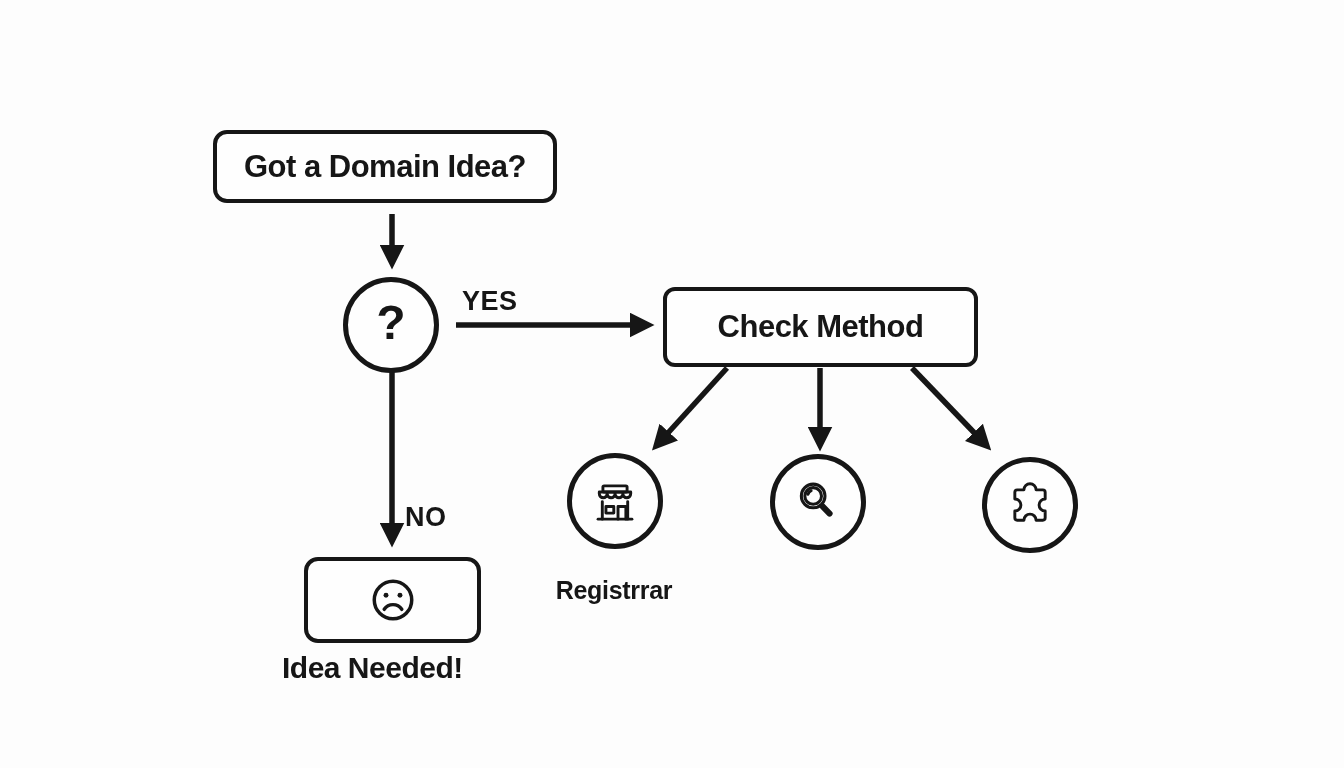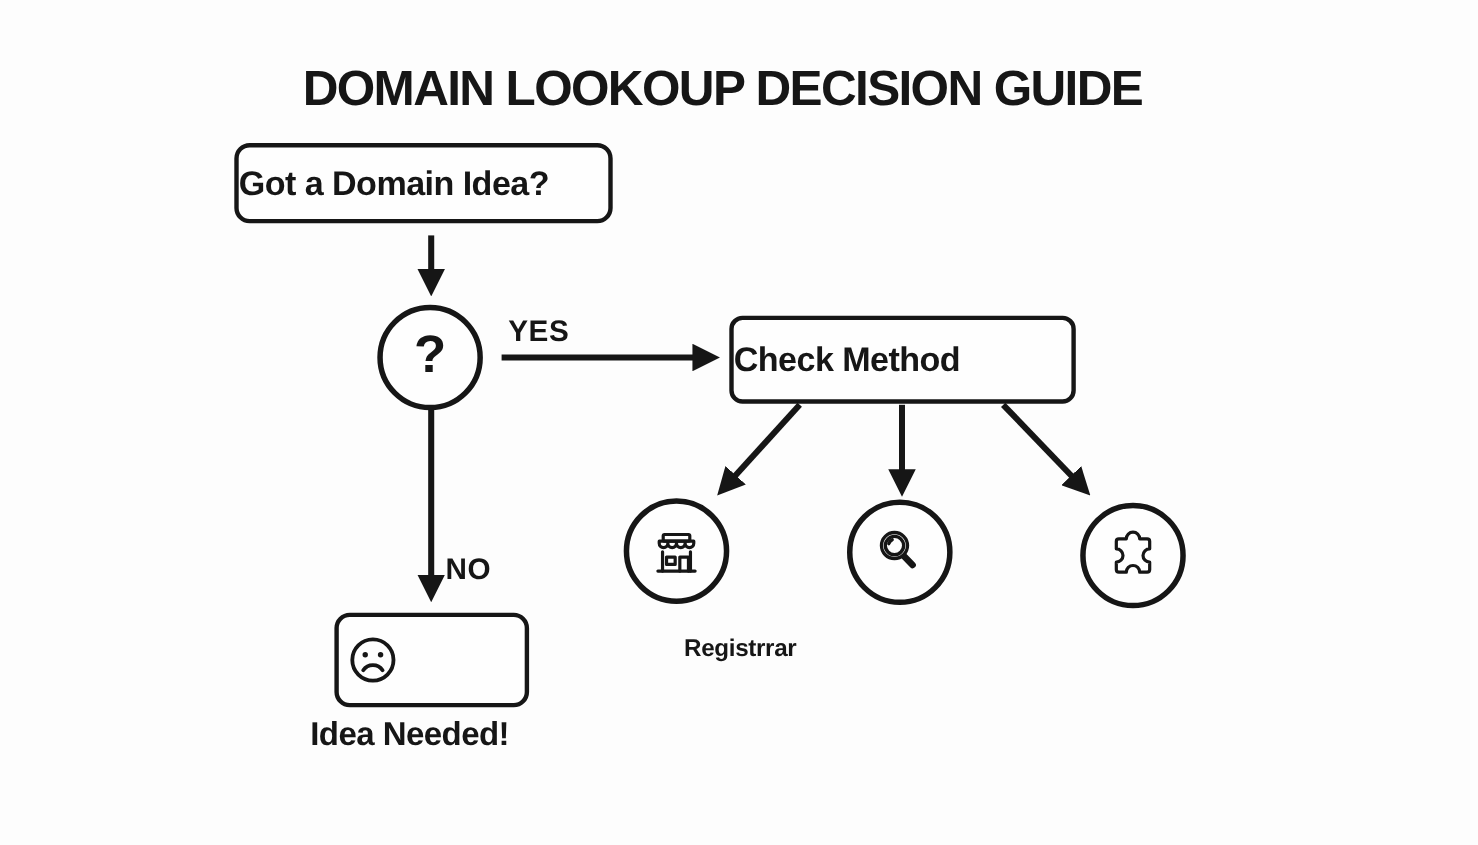--- a/index.html
+++ b/index.html
@@ -27,21 +27,21 @@
     white-space: nowrap;
     color: var(--ink, #161616);
   }
   .node-box {
     box-sizing: border-box;
     border: 4px solid var(--ink, #161616);
     border-radius: 14px;
     background: #fefefe;
     display: flex;
     align-items: center;
-    justify-content: flex-start;
+    justify-content: center;
   }
   .node-box .label {
     font-size: 31px;
     letter-spacing: -0.5px;
     white-space: nowrap;
   }
   .start-node  { left: 213px; top: 130px; width: 344px; height: 73px; }
   .method-node { left: 663px; top: 287px; width: 315px; height: 80px; border-radius: 12px; }
   .idea-node   { left: 304px; top: 557px; width: 177px; height: 86px; }
 
@@ -75,22 +75,22 @@
     background: #fefefe;
     display: flex; align-items: center; justify-content: center;
   }
   .opt-registrar { left: 567px; top: 453px; }
   .opt-whois     { left: 770px; top: 454px; }
   .opt-extension { left: 982px; top: 457px; }
 
   .option-label {
     top: 576px;
     width: 220px;
-    text-align: right;
-    font-size: 22px;
+    text-align: center;
+    font-size: 25px;
     letter-spacing: -0.3px;
     white-space: nowrap;
   }
   .lbl-registrar { left: 504px; }
   .lbl-whois     { left: 708px; }
   .lbl-extension { left: 927px; }
 
   .result-label {
     left: 282px; top: 651px;
     width: 220px;
@@ -114,21 +114,20 @@
       </marker>
     </defs>
     <line x1="392" y1="214" x2="392" y2="262" stroke="#161616" stroke-width="5.5" marker-end="url(#ah)"></line>
     <line x1="456" y1="325" x2="647" y2="325" stroke="#161616" stroke-width="5.5" marker-end="url(#ah)"></line>
     <line x1="392" y1="372" x2="392" y2="540" stroke="#161616" stroke-width="5.5" marker-end="url(#ah)"></line>
     <line x1="727" y1="368" x2="657" y2="445" stroke="#161616" stroke-width="5.5" marker-end="url(#ah)"></line>
     <line x1="820" y1="368" x2="820" y2="444" stroke="#161616" stroke-width="5.5" marker-end="url(#ah)"></line>
     <line x1="912" y1="368" x2="986" y2="445" stroke="#161616" stroke-width="5.5" marker-end="url(#ah)"></line>
   </svg>
 
-  <div class="abs page-title">DOMAIN LOOKOUP DECISION GUIDE</div>
 
   <div class="abs node-box start-node">
     <span class="label">Got a Domain Idea?</span>
   </div>
 
   <div class="abs decision-circle">
     <span class="qmark">?</span>
   </div>
 
   <div class="abs edge-label yes-label">YES</div>

